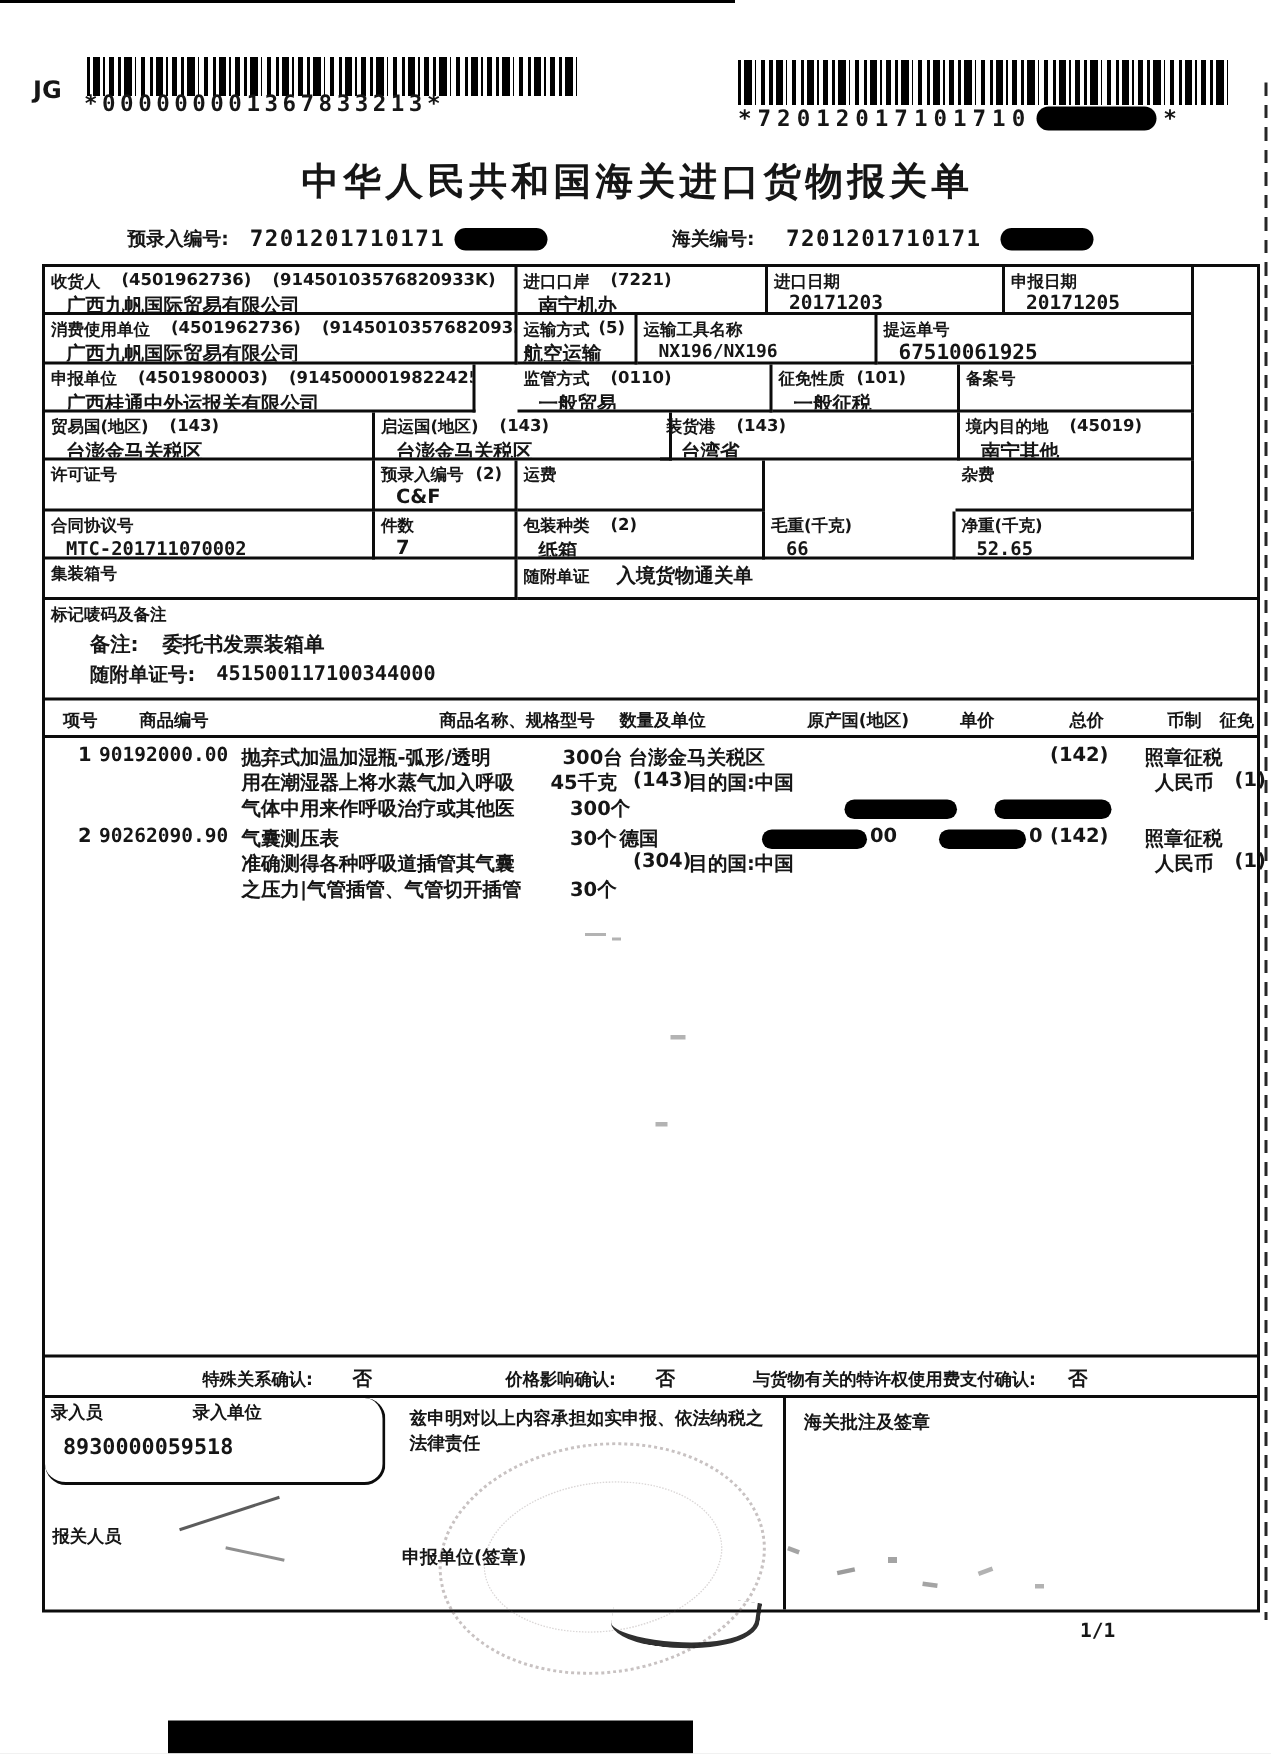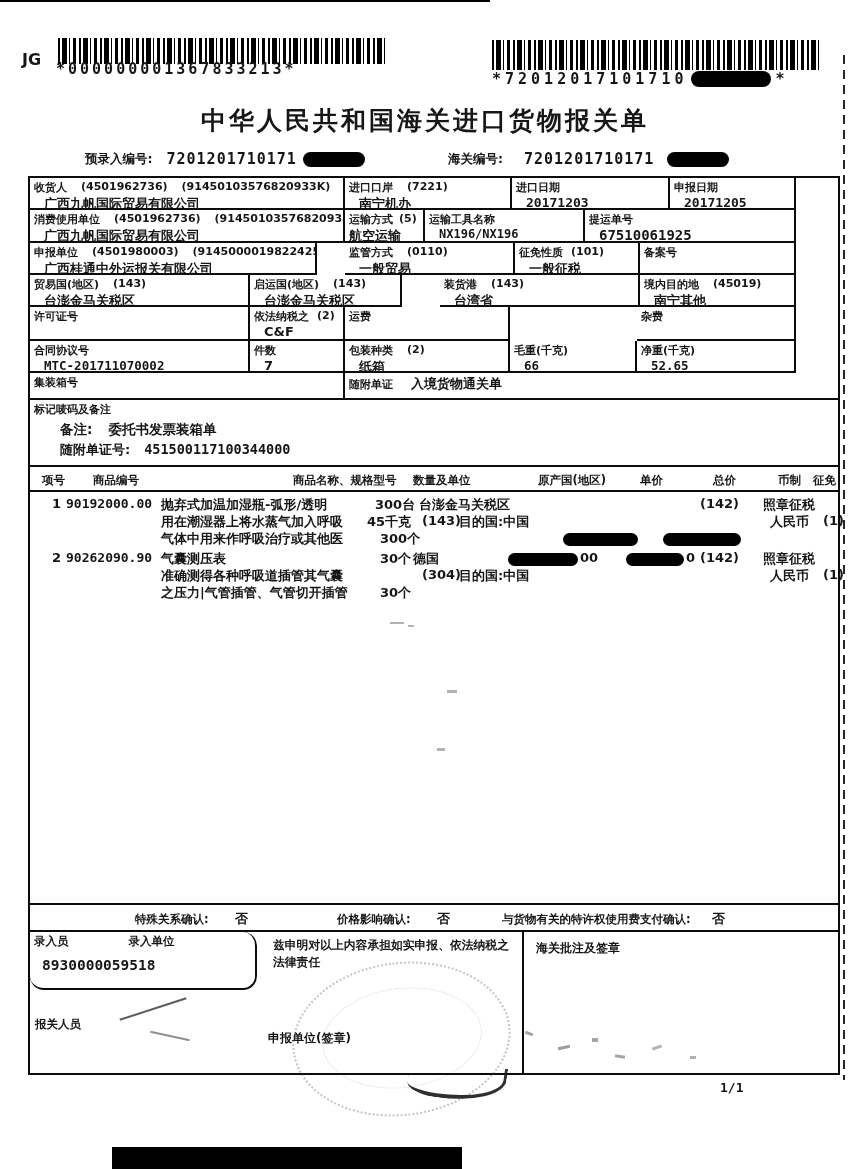--- a/index.html
+++ b/index.html
@@ -143,21 +143,21 @@
         </div>
     </div>
 
     <div class="cell" style="left:0;top:97px;width:220px;height:32px;">
       <div class="lrow">
           <span class="lbl">贸易国(地区)</span>
           <span class="lbl">(143)</span>
         </div>
       <div class="val ind">台澎金马关税区</div>
     </div>
-    <div class="cell" style="left:220px;top:97px;width:152px;height:32px;">
+    <div class="cell" style="left:220px;top:97px;width:198px;height:32px;">
       <div class="lrow">
           <span class="lbl">启运国(地区)</span>
           <span class="lbl">(143)</span>
         </div>
       <div class="val ind">台澎金马关税区</div>
     </div>
     <div class="cell" style="left:410px;top:97px;width:200px;height:32px;">
       <div class="lrow">
           <span class="lbl">装货港</span>
           <span class="lbl">(143)</span>
@@ -172,21 +172,21 @@
       <div class="val ind">南宁其他</div>
     </div>
 
     <div class="cell" style="left:0;top:129px;width:220px;height:34px;">
       <div class="lrow">
           <span class="lbl">许可证号</span>
         </div>
     </div>
     <div class="cell" style="left:220px;top:129px;width:95px;height:34px;">
       <div class="lrow" style="gap:8px;">
-          <span class="lbl">依法纳税之</span>
+          <span class="lbl">预录入编号</span>
           <span class="lbl">(2)</span>
         </div>
       <div class="val ind">C&amp;F</div>
     </div>
     <div class="cell" style="left:315px;top:129px;width:165px;height:34px;">
       <div class="lrow">
           <span class="lbl">运费</span>
         </div>
     </div>
     <div class="cell" style="left:607px;top:129px;width:159px;height:34px;">

